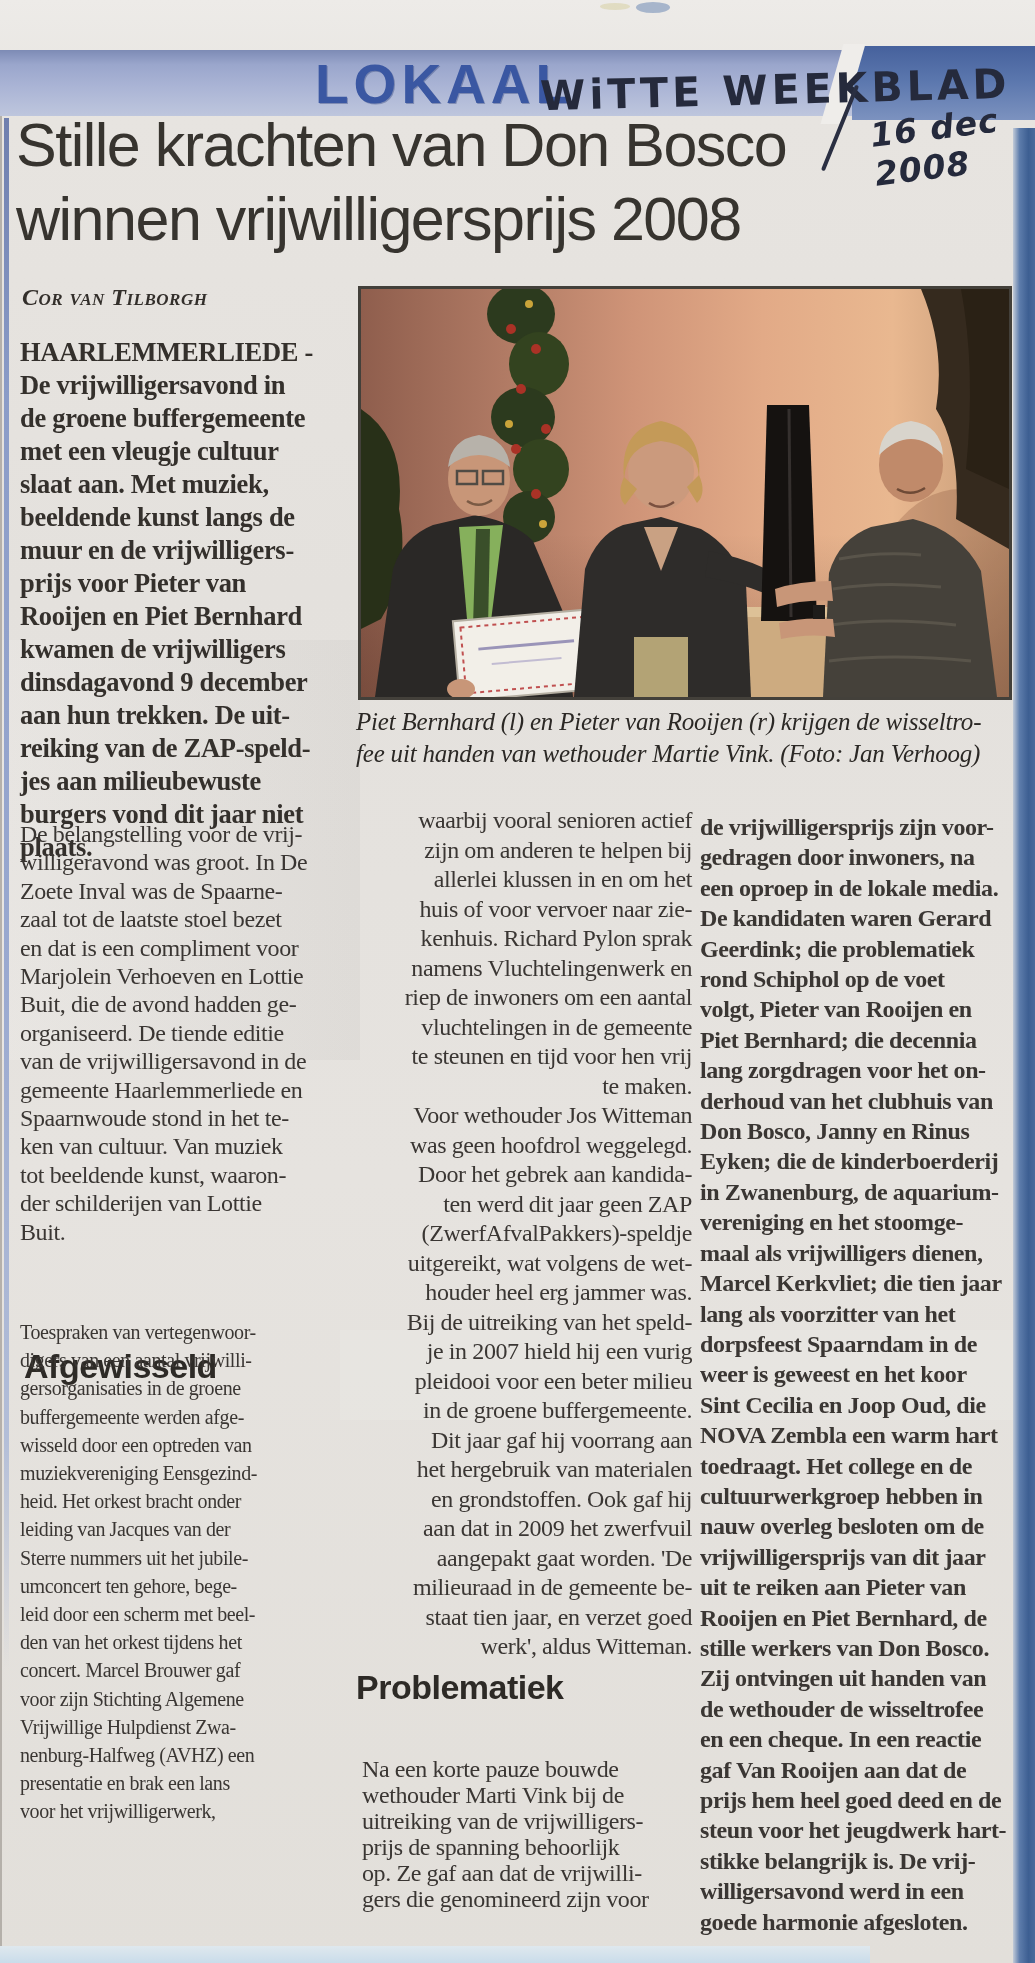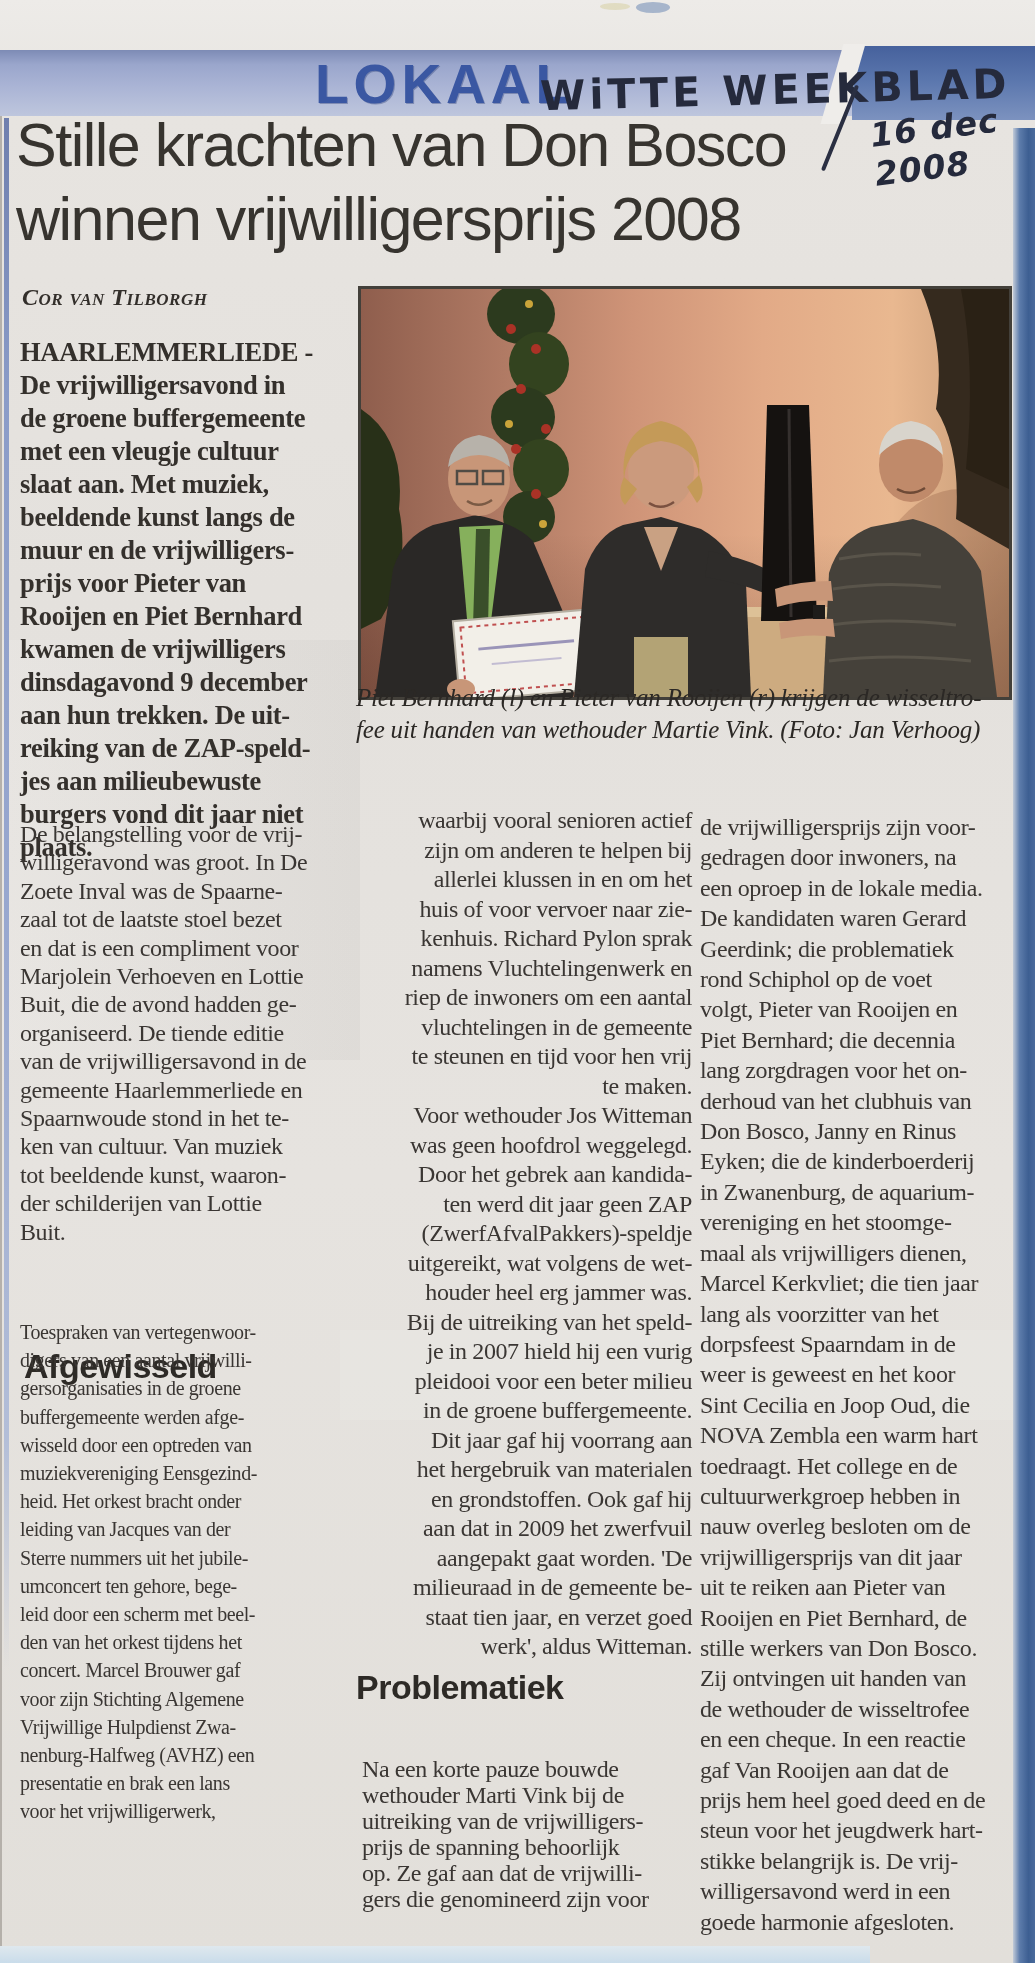--- a/index.html
+++ b/index.html
@@ -46,28 +46,28 @@
   .lead{position:absolute;left:20px;top:336px;width:330px;font-weight:bold;
     font-size:26.5px;line-height:33px;letter-spacing:-.3px;color:#34302c;}
   .para2{position:absolute;left:20px;top:820px;width:330px;font-size:24px;line-height:28.4px;letter-spacing:-.4px;}
   .subhead{position:absolute;margin:0;font-family:"Liberation Sans",sans-serif;font-weight:bold;
     font-size:34px;letter-spacing:-.5px;color:#2d2a26;}
   .sub-left{left:24px;top:1314px;margin-top:33px;}
   .para3{position:absolute;left:20px;top:1318px;width:330px;font-size:20px;line-height:28.2px;letter-spacing:-.4px;}
 
   
   .photo{position:absolute;left:358px;top:286px;width:648px;height:408px;border:3px solid #43403a;background:#b98a6e;}
-  .caption{position:absolute;left:356px;top:682px;width:660px;font-style:italic;
+  .caption{position:absolute;left:356px;top:706px;width:660px;font-style:italic;
     font-size:25px;line-height:32px;letter-spacing:-.2px;color:#2b2825;}
 
   
   .mid-para1{position:absolute;left:362px;top:806px;width:330px;font-size:24px;line-height:29.5px;letter-spacing:-.4px;text-align:right;}
   .sub-mid{left:356px;top:1668px;}
   .mid-para2{position:absolute;left:362px;top:1756px;width:330px;font-size:24px;line-height:26px;letter-spacing:-.4px;}
-  .right-para{position:absolute;left:700px;top:812px;width:315px;font-size:24px;line-height:30.4px;letter-spacing:-.4px;}
+  .right-para{position:absolute;left:700px;top:812px;width:315px;font-size:24px;line-height:30.4px;letter-spacing:-.4px;font-weight:bold;}
 
   
   .streak1{position:absolute;left:0;top:640px;width:360px;height:420px;background:linear-gradient(90deg,rgba(255,255,255,.12),rgba(0,0,0,.03));}
   .streak2{position:absolute;left:340px;top:1330px;width:680px;height:90px;background:rgba(255,255,255,.10);}
 </style>
 </head>
 <body>
 
 <div class="page">
 

